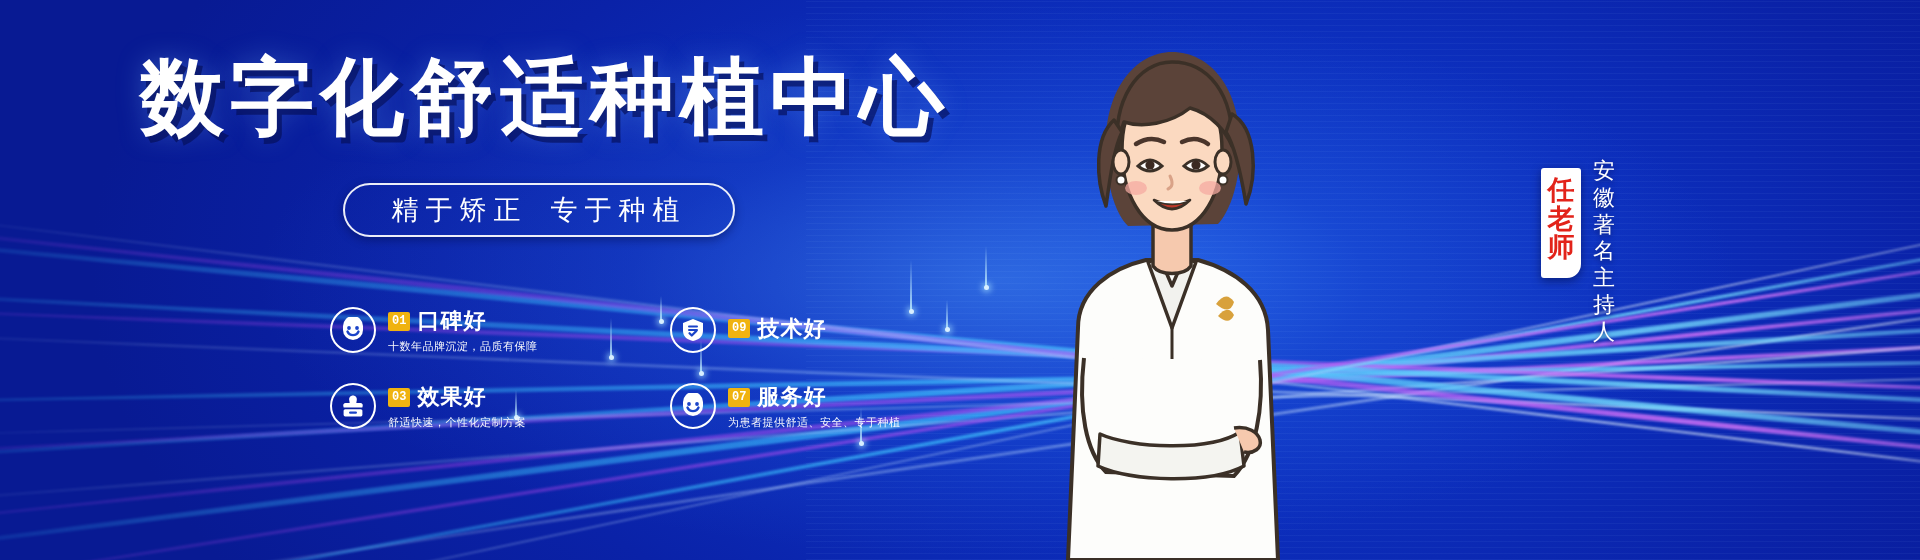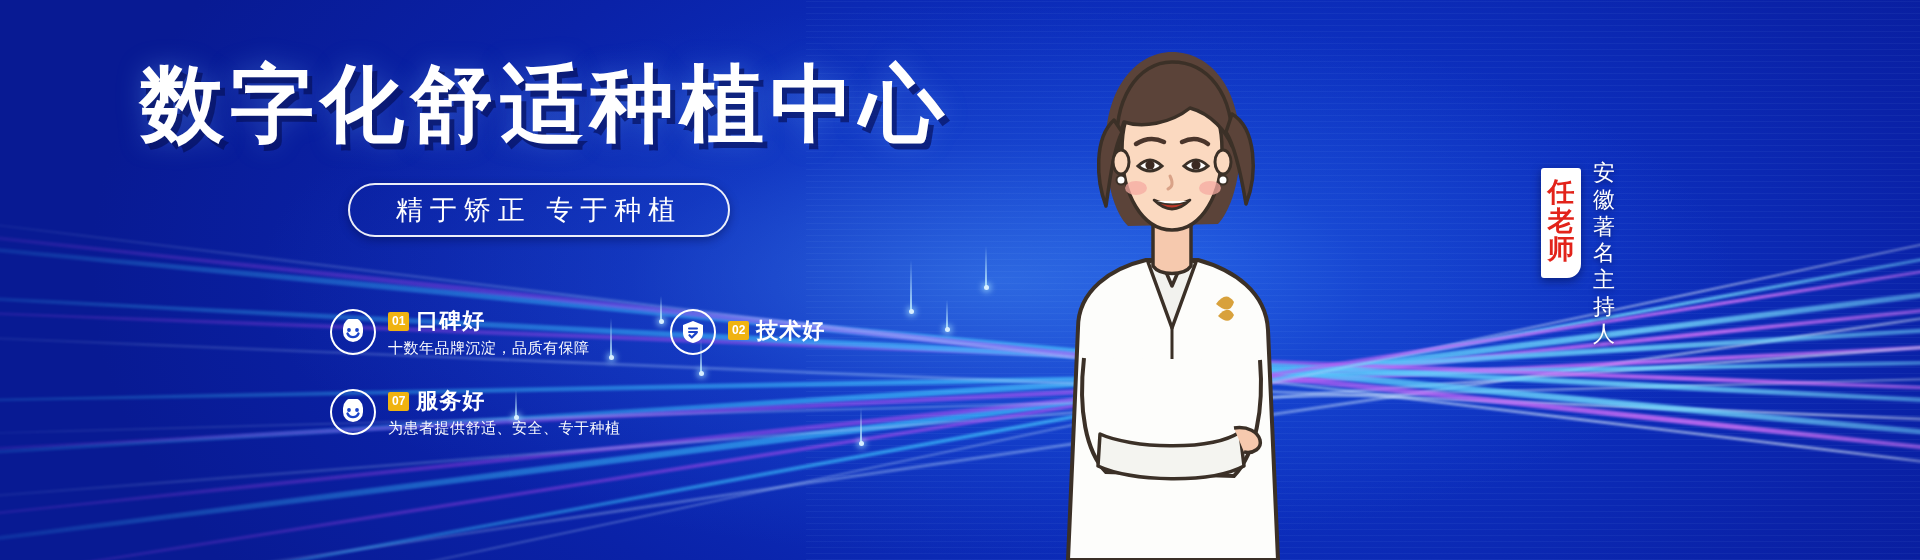--- a/index.html
+++ b/index.html
@@ -1,20 +1,20 @@
 <!DOCTYPE html>
 <html lang="zh"><head>
 <meta charset="utf-8">
 <title>Banner</title>
 <style>
   html,body{margin:0;padding:0;background:#07124a;}
   *{box-sizing:border-box;}
   .banner{
     position:relative;width:1920px;height:560px;overflow:hidden;
-    font-family:Liberation Sans, sans-serif;
+    font-family:Liberation Mono, monospace;
     background:
       radial-gradient(ellipse 1100px 620px at 62% 48%, #1347d8 0%, #0c2fbe 38%, #0a22a8 68%, #081a93 100%),
       linear-gradient(180deg,#0b1f9e 0%,#0c2bb5 55%,#0a2199 100%);
   }
   
   .streaks{position:absolute;inset:0;overflow:hidden;pointer-events:none;}
   .streak{
     position:absolute;left:-12%;width:135%;border-radius:50%;
     transform-origin:100% 50%;
     filter:blur(1.1px);opacity:.85;
@@ -62,21 +62,21 @@
     margin-right:12px;
   }
   .ficon svg{display:block;}
   .ftexts{display:flex;flex-direction:column;justify-content:center;}
   .fhead{display:flex;align-items:center;gap:7px;margin-bottom:3px;}
   .fnum{
     background:#f0b310;color:#ffffff;font-size:12px;font-weight:bold;
     line-height:1;padding:3px 4px 4px;border-radius:2px;letter-spacing:0;
   }
   .ftitle{font-size:22px;color:#ffffff;font-weight:bold;letter-spacing:1px;white-space:nowrap;}
-  .fdesc{font-size:15px;color:#ffffff;letter-spacing:.5px;white-space:nowrap;opacity:.97;text-align:right;}
+  .fdesc{font-size:11px;color:#ffffff;letter-spacing:.5px;white-space:nowrap;opacity:.97;text-align:right;}
 
   
   .nametag{
     position:absolute;left:1541px;top:168px;width:40px;
     background:#ffffff;border-radius:3px 3px 14px 3px;
     padding:10px 4px 14px;
     box-shadow:0 3px 10px rgba(2,10,60,.5);
     text-align:center;
   }
   .nametag span{
@@ -159,28 +159,44 @@
           <div class="ficon">
             <svg width="26" height="26" viewBox="0 0 26 26">
               <path d="M13 2 L23 6 v8 c0 6 -5 9 -10 10 C8 23 3 20 3 14 V6 z" fill="#ffffff"></path>
               <rect x="8" y="8.5" width="10" height="2" rx="1" fill="#1a43c8"></rect>
               <rect x="8" y="12" width="10" height="2" rx="1" fill="#1a43c8"></rect>
               <path d="M9.5 16.2 l2.3 2.3 l4.6 -4.6" stroke="#1a43c8" stroke-width="2.2" fill="none" stroke-linecap="round" stroke-linejoin="round"></path>
             </svg>
           </div>
           <div class="ftexts">
             <div class="fhead">
-              <span class="fnum">02</span>
+              <span class="fnum">09</span>
               <span class="ftitle">技术好</span>
             </div>
           </div>
         </div>
       </div>
 
       <div class="frow">
+        <div class="fitem">
+          <div class="ficon">
+            <svg width="26" height="26" viewBox="0 0 26 26">
+              <path d="M13 2.5 c2.6 0 4.2 2.2 3.8 4.6 l-.5 3 h4.2 c1.6 0 2.6 1.4 2.2 2.9 l-.4 1.6 h-18.6 l-.4 -1.6 c-.4 -1.5 .6 -2.9 2.2 -2.9 h4.2 l-.5 -3 C8.8 4.7 10.4 2.5 13 2.5 z" fill="#ffffff"></path>
+              <rect x="3.6" y="16.2" width="18.8" height="7.2" rx="1.6" fill="#ffffff"></rect>
+              <rect x="9" y="18.4" width="8" height="2.4" rx="1.2" fill="#1a43c8"></rect>
+            </svg>
+          </div>
+          <div class="ftexts">
+            <div class="fhead">
+              <span class="fnum">03</span>
+              <span class="ftitle">效果好</span>
+            </div>
+            <div class="fdesc">舒适快速，个性化定制方案</div>
+          </div>
+        </div>
 
         <div class="fitem">
           <div class="ficon">
             <svg width="26" height="26" viewBox="0 0 26 26">
               <path d="M3 9 a10 10 0 0 1 20 0 v4 a10 10 0 0 1 -20 0 z" fill="#ffffff"></path>
               <circle cx="9" cy="11" r="1.9" fill="#1a43c8"></circle>
               <circle cx="17" cy="11" r="1.9" fill="#1a43c8"></circle>
               <path d="M7.5 14.5 a6 6 0 0 0 11 0" stroke="#1a43c8" stroke-width="2.4" fill="none" stroke-linecap="round"></path>
             </svg>
           </div>

